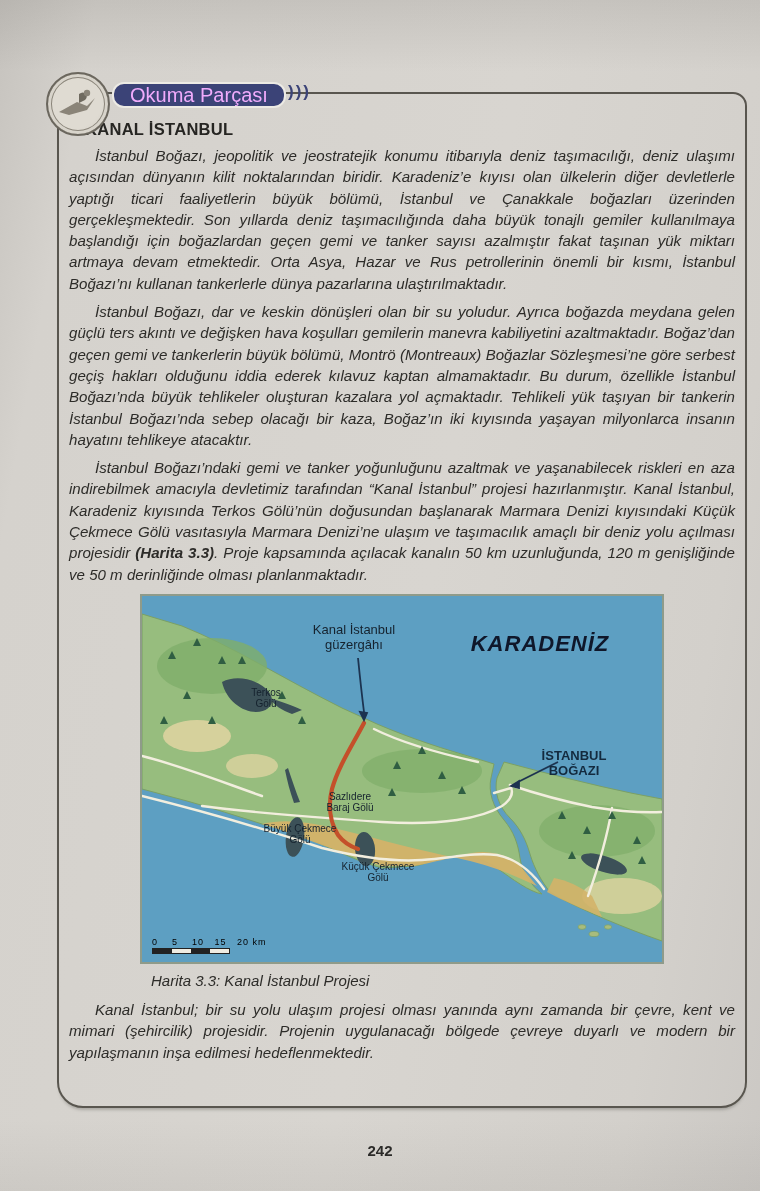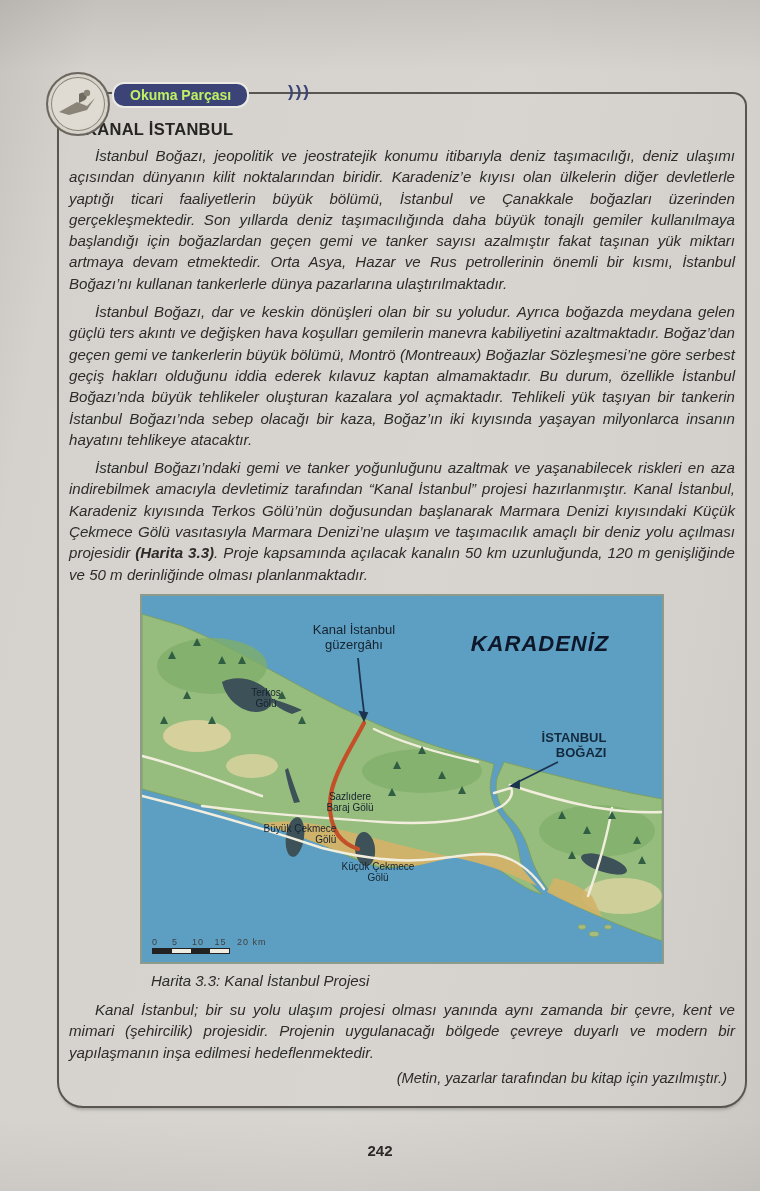--- a/index.html
+++ b/index.html
@@ -35,22 +35,22 @@
     position:absolute;left:46px;top:72px;width:60px;height:60px;
     border-radius:50%;
     border:2px solid #6b675e;
     background:radial-gradient(circle at 40% 40%,#dfdbd2 60%,#cfcbc2 100%);
     box-shadow:inset 0 0 0 3px #d8d4cb, inset 0 0 0 4px #8a857a;
     z-index:3;
   }
   .badge-icon svg{position:absolute;left:9px;top:14px;}
   .badge-pill{
     position:absolute;left:112px;top:82px;height:22px;line-height:22px;
-    background:#3b4377;color:#bef264;
-    font-weight:bold;font-size:14px;
+    background:#3b4377;color:#f0abfc;
+    font-weight:normal;font-size:20px;
     padding:0 16px;border-radius:12px;
     border:2px solid #eceae4;
     z-index:3;white-space:nowrap;
   }
   .badge-waves{
     position:absolute;left:288px;top:82px;
     color:#3b4377;font-weight:bold;font-size:17px;letter-spacing:2px;
     z-index:3;
   }
 
@@ -77,21 +77,21 @@
   .map-label{
     position:absolute;transform:translate(-50%,-50%);
     text-align:center;color:#15222e;white-space:pre-line;
     line-height:1.15;
   }
   .lbl-route{font-size:13px;}
   .lbl-sea{font-size:22px;font-weight:bold;font-style:italic;color:#0f172a;letter-spacing:1px;white-space:nowrap;}
   .lbl-marmara{font-size:20px;}
   .lbl-small{font-size:10px;margin-left:12px;}
   .lbl-bogazi{font-size:13px;font-weight:bold;color:#132a3e;}
-  .scale{position:absolute;left:10px;bottom:8px;color:#404040;}
+  .scale{position:absolute;left:10px;bottom:8px;color:#000000;}
   .scale-nums{font-size:9px;letter-spacing:1px;margin-bottom:1px;white-space:pre;}
   .scale-bar{display:flex;height:4px;width:76px;border:1px solid #222;}
   .scale-bar span{flex:1 1 auto;}
   .scale-bar span:nth-child(odd){background:#222;}
   .scale-bar span:nth-child(even){background:#efece2;}
 
   .map-caption{
     margin:8px 0 10px 82px;
     font-size:15px;font-style:italic;color:#2d2c29;
   }
@@ -213,25 +213,25 @@
             <path d="M416,166 C400,174 386,181 376,186" fill="none"></path>
             <path d="M369,190 l8,-5 l0,7 Z"></path>
           </g>
         </svg>
 
         <div class="map-label lbl-route" style="left:212px;top:42px;">Kanal İstanbul
 güzergâhı</div>
         <div class="map-label lbl-sea" style="left:398px;top:48px;">KARADENİZ</div>
         <div class="map-label lbl-small" style="left:112px;top:102px;">Terkos
 Gölü</div>
-        <div class="map-label lbl-bogazi" style="left:432px;top:150px;text-align:right;">İSTANBUL
+        <div class="map-label lbl-bogazi" style="left:432px;top:168px;">İSTANBUL
 BOĞAZI</div>
         <div class="map-label lbl-small" style="left:196px;top:206px;">Sazlıdere
 Baraj Gölü</div>
-        <div class="map-label lbl-small" style="left:146px;top:238px;text-align:right;">Büyük Çekmece
+        <div class="map-label lbl-small" style="left:146px;top:238px;">Büyük Çekmece
 Gölü</div>
         <div class="map-label lbl-small" style="left:224px;top:276px;">Küçük Çekmece
 Gölü</div>
 
         <div class="scale">
           <div class="scale-nums">0    5    10   15   20 km</div>
           <div class="scale-bar">
               <span></span>
               <span></span>
               <span></span>
@@ -242,17 +242,16 @@
     </div>
 
     <div class="map-caption">
       <b>Harita 3.3:</b><span> Kanal İstanbul Projesi</span>
     </div>
 
     <div>
         <p class="para"><span>Kanal İstanbul; bir su yolu ulaşım projesi olması yanında aynı zamanda bir çevre, kent ve mimari (şehircilik) projesidir. Projenin uygulanacağı bölgede çevreye duyarlı ve modern bir yapılaşmanın inşa edilmesi hedeflenmektedir.</span></p>
       </div>
 
-    <div class="attribution">(Metin, yazarlar tarafından bu kitap için yazılmıştır.)</div>
   </div>
 
   <div class="page-number">242</div>
 </div>
 
 </body></html>

